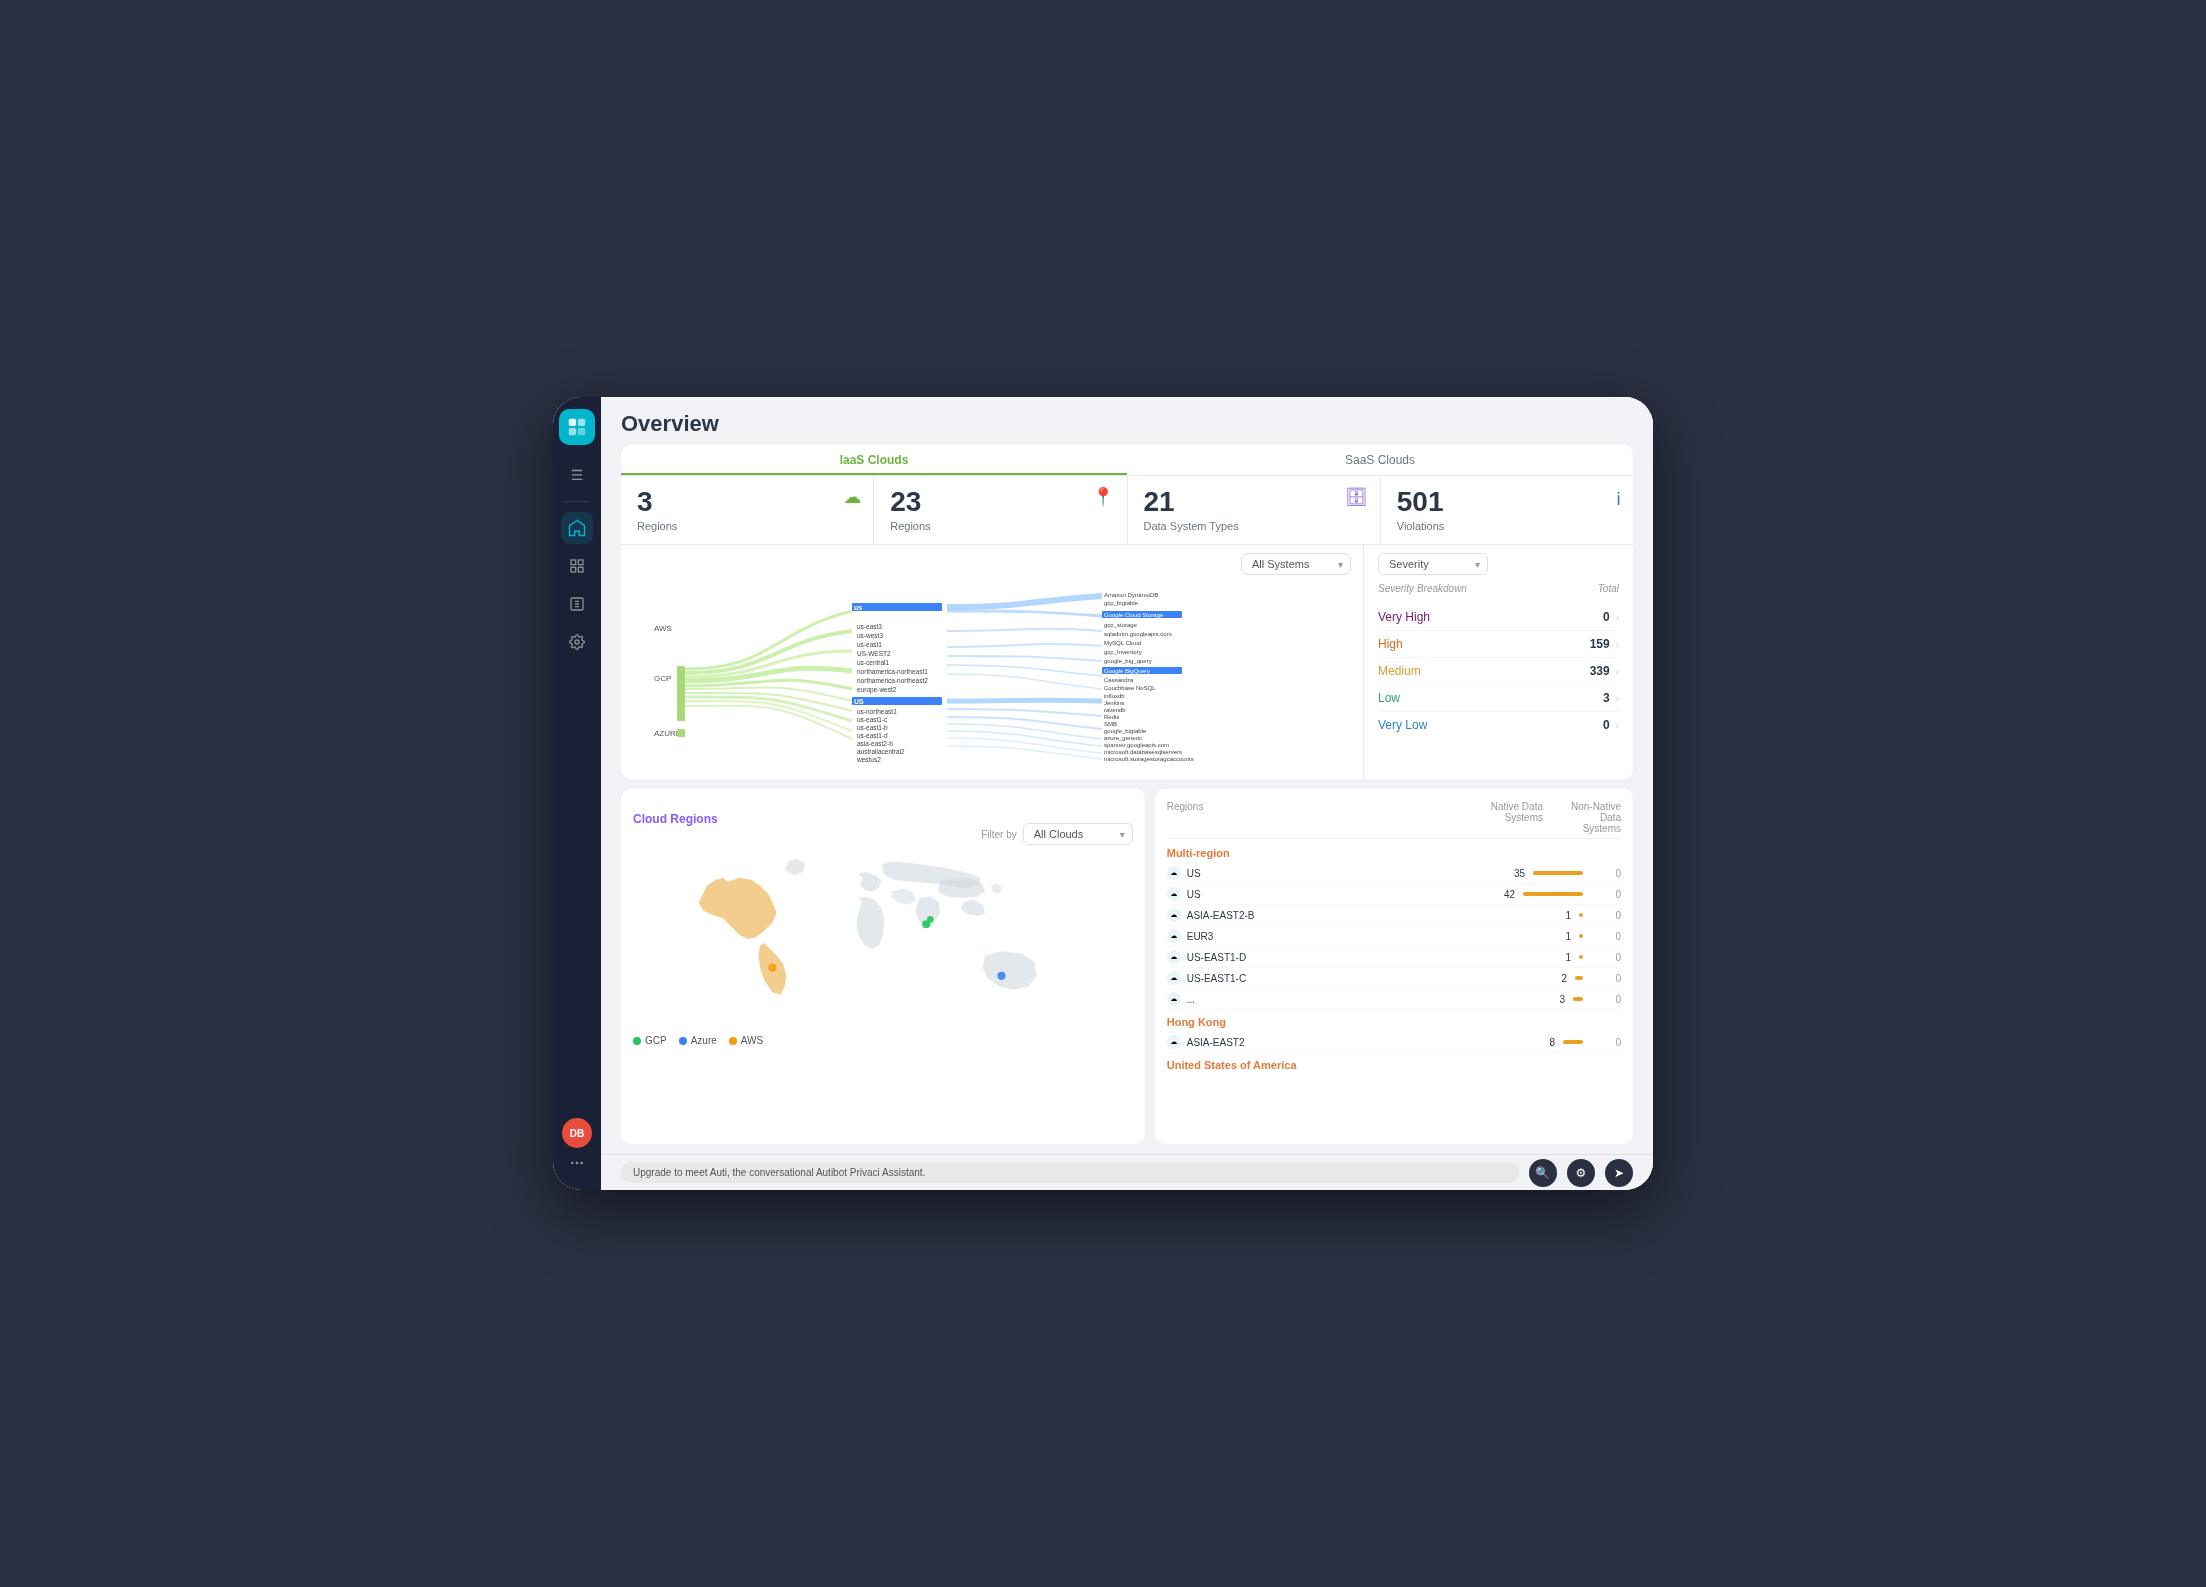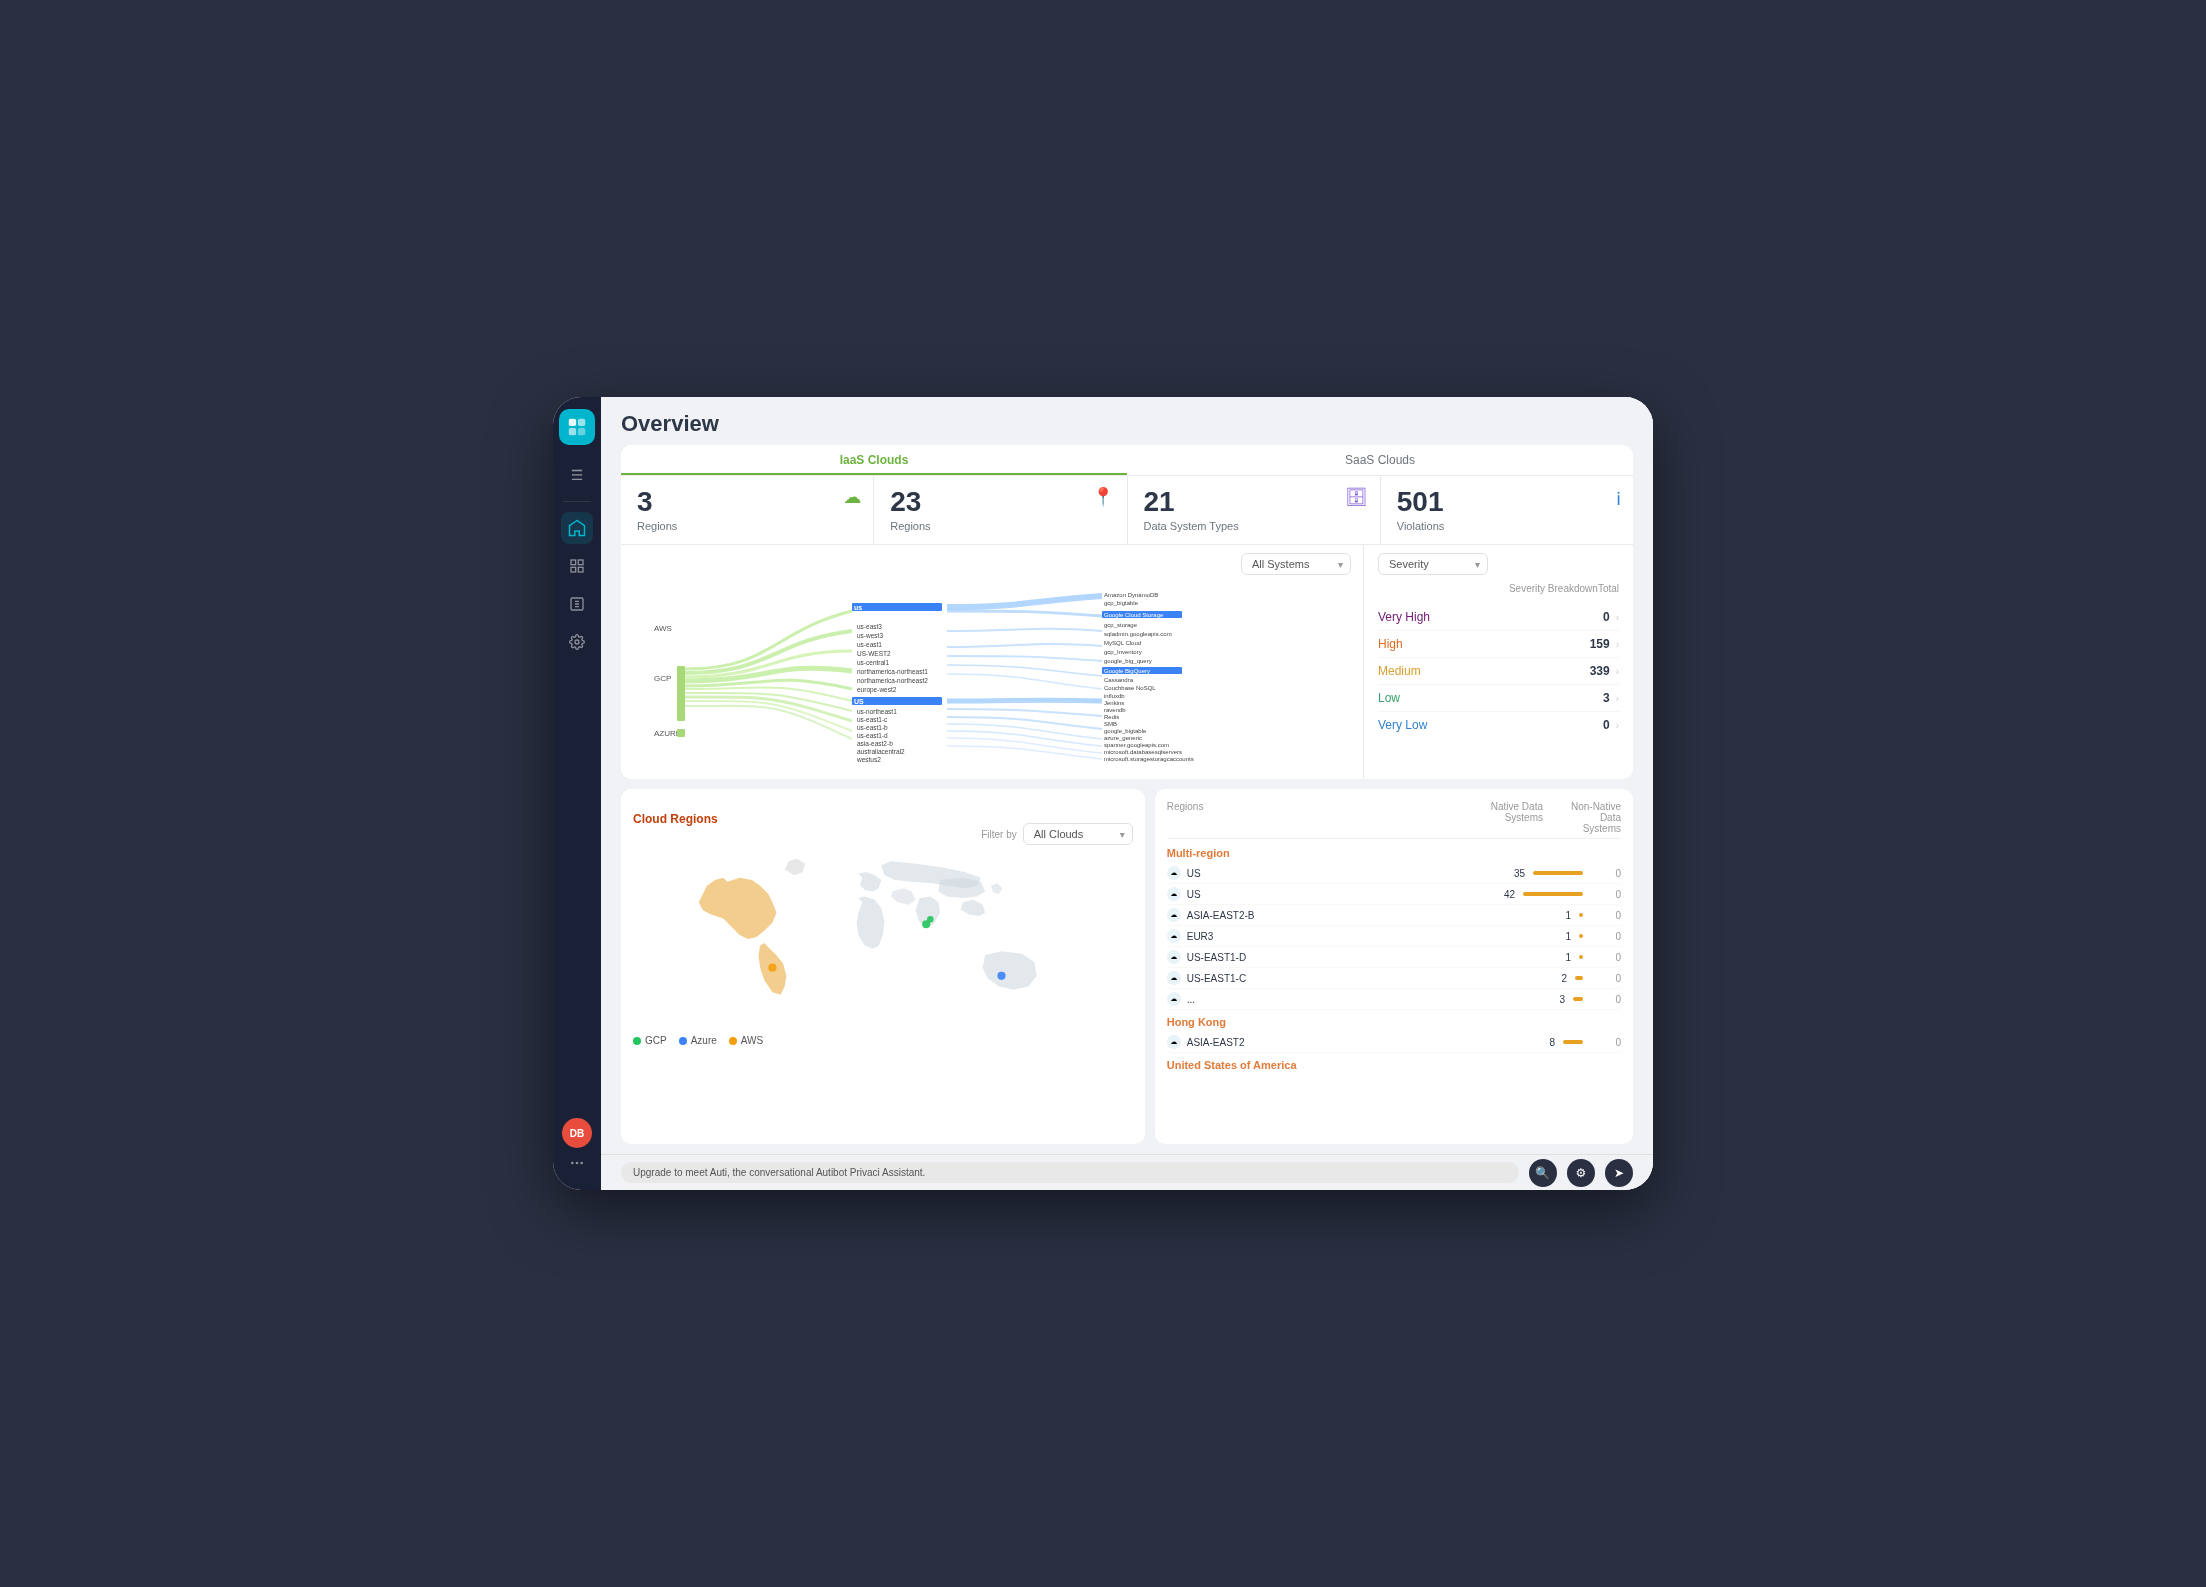--- a/index.html
+++ b/index.html
@@ -229,25 +229,26 @@
       flex-shrink: 0;
     }
     .severity-dropdown-row {
       display: flex;
       justify-content: space-between;
       align-items: center;
       margin-bottom: 8px;
     }
     .severity-header-row {
       display: flex;
-      justify-content: flex-end;
+      justify-content: space-between;
       font-size: 10px;
       color: #999;
       margin-bottom: 6px;
       padding-bottom: 4px;
+      font-style: italic;
     }
     .severity-item {
       display: flex;
       align-items: center;
       justify-content: space-between;
       padding: 6px 0;
       border-bottom: 1px solid #f5f5f5;
       cursor: pointer;
     }
     .severity-item:last-child { border-bottom: none; }
@@ -281,21 +282,21 @@
       background: white;
       border-radius: 10px;
       padding: 12px;
       flex: 1.1;
       min-height: 260px;
       position: relative;
     }
     .map-title {
       font-size: 12px;
       font-weight: 600;
-      color: #c2410c;
+      color: #8b5cf6;
       margin-bottom: 8px;
     }
     .map-container {
       position: relative;
       height: 180px;
       margin-top: 4px;
     }
     .world-map-svg {
       width: 100%;
       height: 100%;

